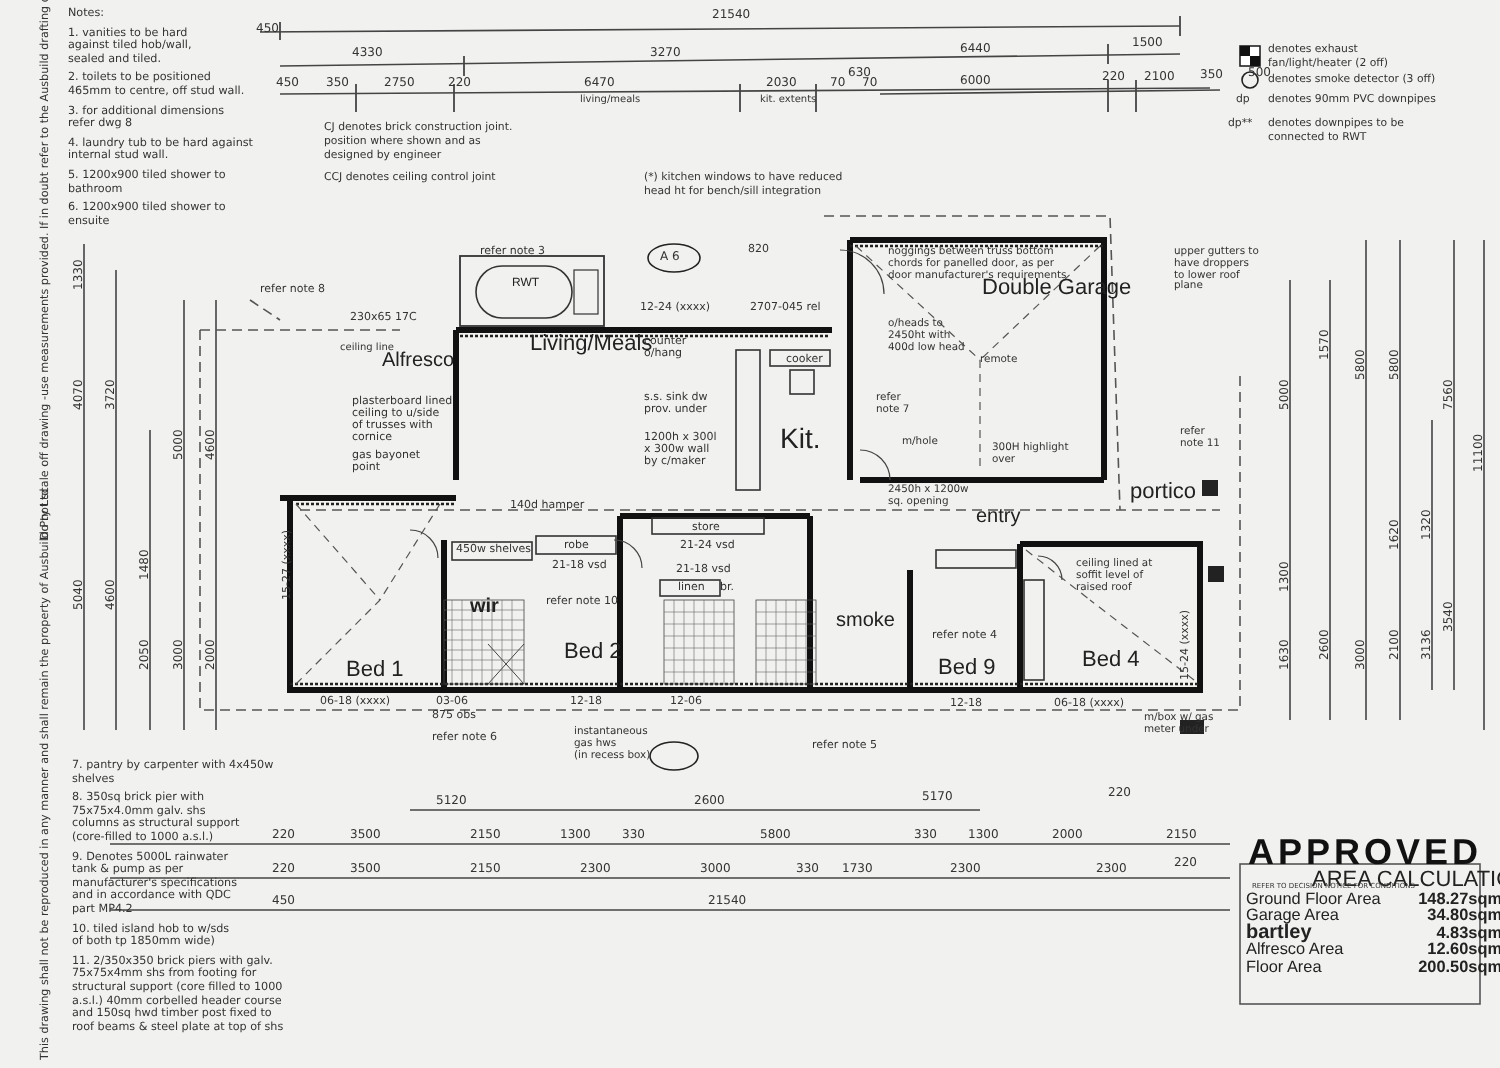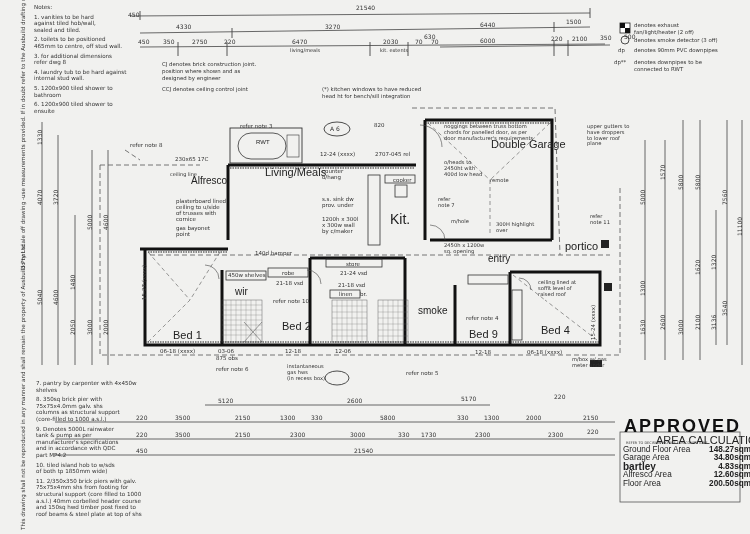--- a/index.html
+++ b/index.html
@@ -338,21 +338,21 @@
 <div class="room" style="left:143px;top:175px;font-size:10px;margin-left:48px;">Alfresco</div>
 <div class="room" style="left:265px;top:166px;font-size:11px;">Living/Meals</div>
 <div class="room" style="left:390px;top:211px;font-size:14px;">Kit.</div>
 <div class="room" style="left:457px;top:138px;font-size:11px;margin-left:34px;">Double Garage</div>
 <div class="room" style="left:565px;top:240px;font-size:11px;">portico</div>
 <div class="room" style="left:488px;top:253px;font-size:10px;">entry</div>
 <div class="room" style="left:173px;top:329px;font-size:11px;">Bed 1</div>
 <div class="room" style="left:282px;top:320px;font-size:11px;">Bed 2</div>
 <div class="room" style="left:469px;top:328px;font-size:11px;">Bed 9</div>
 <div class="room" style="left:541px;top:324px;font-size:11px;">Bed 4</div>
-<div class="room" style="left:235px;top:286px;font-size:10px;">wir</div>
+<div class="room" style="left:235px;top:298px;font-size:10px;font-weight:bold;">wir</div>
 <div class="room" style="left:418px;top:305px;font-size:10px;">smoke</div>
 <div class="room" style="left:256px;top:139px;font-size:6px;">RWT</div>
 
 <div class="t" style="left:240px;top:123px;font-size:5.5px;">refer note 3</div>
 <div class="t" style="left:130px;top:142px;font-size:5.5px;">refer note 8</div>
 <div class="t" style="left:330px;top:125px;font-size:6px;">A 6</div>
 <div class="t" style="left:374px;top:122px;font-size:5.5px;white-space:pre-line;line-height:6px;">820</div>
 <div class="t" style="left:320px;top:151px;font-size:5.5px;">12-24 (xxxx)</div>
 <div class="t" style="left:375px;top:151px;font-size:5.5px;">2707-045 rel</div>
 <div class="t" style="left:175px;top:156px;font-size:5.5px;">230x65 17C</div>

